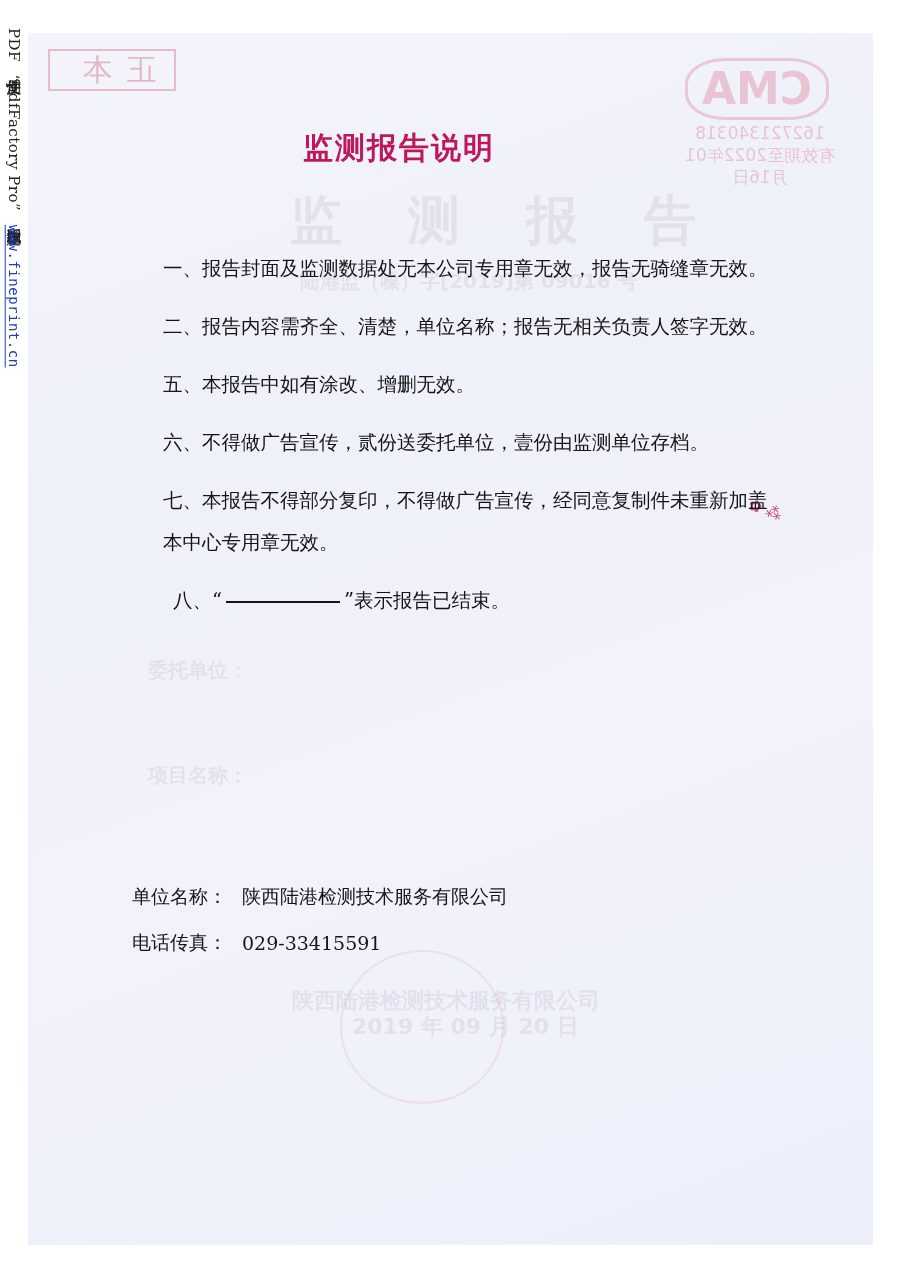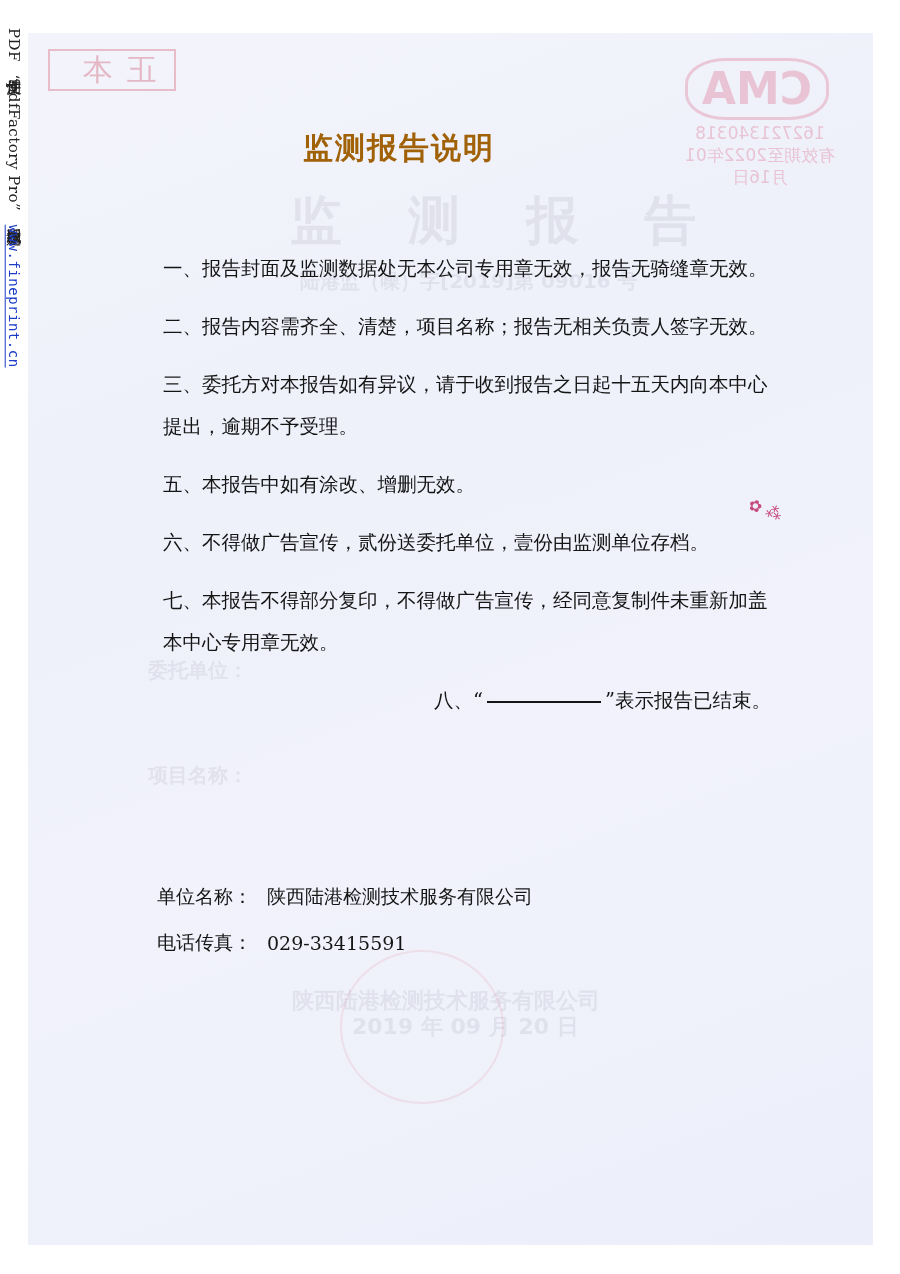--- a/index.html
+++ b/index.html
@@ -48,34 +48,34 @@
       position: absolute; left: 340px; top: 950px; width: 160px; height: 150px;
       border: 2px solid rgba(230,140,160,0.18); border-radius: 50%;
     }
     .ink-mark {
       position: absolute; left: 748px; top: 500px; color: #c0306a; font-size: 16px;
       transform: rotate(20deg); opacity: 0.85;
     }
 
     .title {
       position: absolute; left: 0; width: 798px; top: 128px;
-      text-align: center; font-size: 30px; font-weight: bold; color: #a16207;
+      text-align: center; font-size: 30px; font-weight: bold; color: #be185d;
       font-family: "DejaVu Sans", sans-serif; letter-spacing: 2px;
     }
     .body-text {
       position: absolute; left: 147px; top: 232px; width: 640px;
       font-size: 19.5px; color: #151515; line-height: 42px;
     }
     .para { margin: 16px; }
     .para .dash-line {
       display: inline-block; width: 114px; border-top: 2px solid #151515;
       vertical-align: middle; margin: 0 4px;
     }
     .contact {
-      position: absolute; left: 157px; top: 874px; font-size: 19px; color: #151515;
+      position: absolute; left: 132px; top: 874px; font-size: 19px; color: #151515;
     }
     .contact-row { height: 46px; display: flex; align-items: center; }
     .contact-label { width: 110px; display: inline-block; }
     .contact-label.spaced { letter-spacing: 26px; }
   </style>
 </head>
 <body>
 
 <div class="watermark">
   <span>PDF 文件使用 “pdfFactory Pro” 试用版本创建 </span><a>www.fineprint.cn</a>
@@ -96,26 +96,25 @@
 <div class="ghost-text" style="left:148px;top:762px;font-size:20px;">项目名称：</div>
 <div class="ghost-text" style="left:292px;top:986px;font-size:22px;">陕西陆港检测技术服务有限公司</div>
 <div class="ghost-text" style="left:352px;top:1012px;font-size:22px;">2019 年 09 月 20 日</div>
 <div class="seal-circle"></div>
 <div class="ink-mark">✿ ⁂</div>
 
 <div class="title">监测报告说明</div>
 
 <div class="body-text">
   <p class="para">一、报告封面及监测数据处无本公司专用章无效，报告无骑缝章无效。</p>
-  <p class="para">二、报告内容需齐全、清楚，项目名称；报告无相关负责人签字无效。</p>
-  <p class="para">三、委托方对本报告如有异议，请于收到报告之日起十五天内向本中心提出，逾期不予受理。</p>
+  <p class="para">二、报告内容需齐全、清楚，单位名称；报告无相关负责人签字无效。</p>
   <p class="para">五、本报告中如有涂改、增删无效。</p>
   <p class="para">六、不得做广告宣传，贰份送委托单位，壹份由监测单位存档。</p>
   <p class="para">七、本报告不得部分复印，不得做广告宣传，经同意复制件未重新加盖本中心专用章无效。</p>
-  <p class="para" style="padding-left:10px;text-align:right;">
+  <p class="para" style="padding-left:10px;">
     <span>八、“</span><span class="dash-line"></span><span>”表示报告已结束。</span>
   </p>
 </div>
 
 <div class="contact">
   <div class="contact-row">
     <span class="contact-label">单位名称：</span>
     <span>陕西陆港检测技术服务有限公司</span>
   </div>
   <div class="contact-row">

